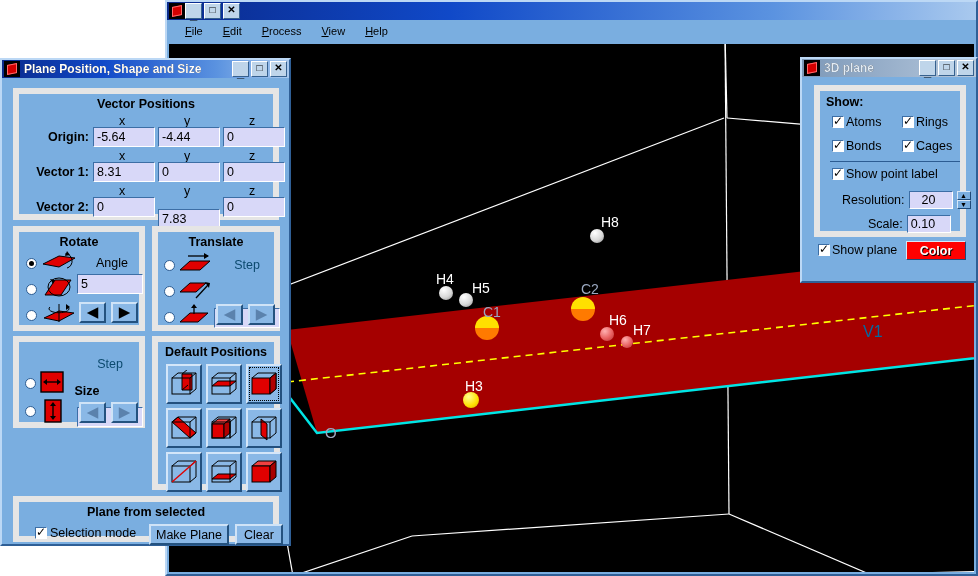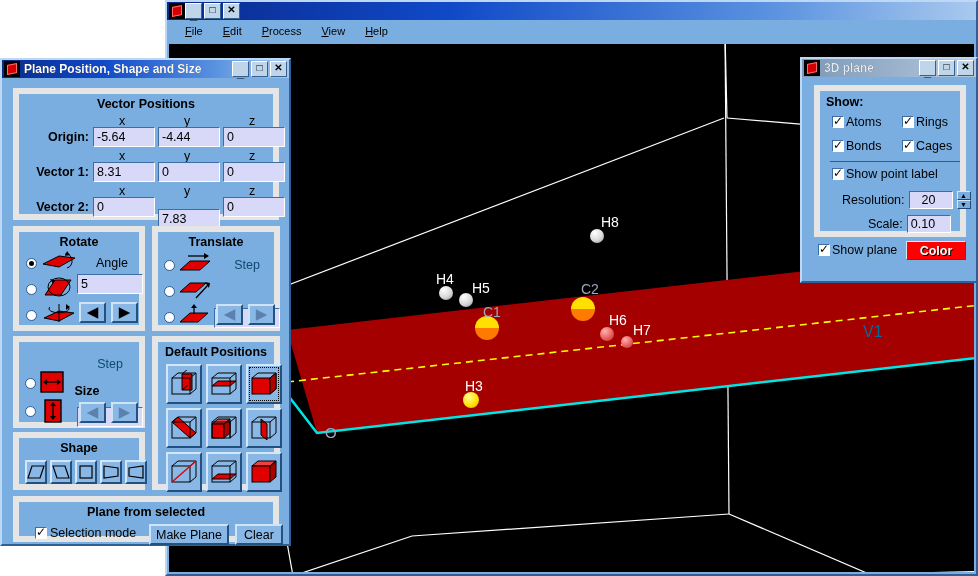--- a/index.html
+++ b/index.html
@@ -370,50 +370,20 @@
     <div class="lbl dim" style="position:absolute;left:58px;top:15px;width:66px;text-align:center;">Step</div>
     <input class="field dim" style="position: absolute; left: 58px; top: 33px; width: 66px; height: 20px;" disabled="" value="0.04">
     <div class="btn sq arrowbtn" style="position:absolute;left:60px;top:60px;">
       <span class="ar dim">◀</span>
     </div>
     <div class="btn sq arrowbtn" style="position:absolute;left:92px;top:60px;">
       <span class="ar dim">▶</span>
     </div>
   </div>
 
-  <div class="group" style="left:11px;top:372px;width:132px;height:58px;">
-    <div class="grp-title" style="position:absolute;left:0;right:0;top:3px;">Shape</div>
-    <div style="position:absolute;left:6px;top:22px;display:flex;gap:3px;">
-      <div class="tile" style="width:22px;height:24px;">
-        <svg width="18" height="16" viewBox="0 0 18 16">
-            <polygon points="1,14 5,2 17,2 13,14" fill="none" stroke="#000" stroke-width="1.2"></polygon>
-          </svg>
-      </div>
-      <div class="tile" style="width:22px;height:24px;">
-        <svg width="18" height="16" viewBox="0 0 18 16">
-            <polygon points="1,2 13,2 17,14 5,14" fill="none" stroke="#000" stroke-width="1.2"></polygon>
-          </svg>
-      </div>
-      <div class="tile" style="width:22px;height:24px;">
-        <svg width="18" height="16" viewBox="0 0 18 16">
-            <rect x="3" y="2" width="12" height="12" fill="none" stroke="#000" stroke-width="1.2"></rect>
-          </svg>
-      </div>
-      <div class="tile" style="width:22px;height:24px;">
-        <svg width="18" height="16" viewBox="0 0 18 16">
-            <path d="M 2,2 L 16,4 L 16,12 L 2,14 Z" fill="none" stroke="#000" stroke-width="1.2"></path>
-          </svg>
-      </div>
-      <div class="tile" style="width:22px;height:24px;">
-        <svg width="18" height="16" viewBox="0 0 18 16">
-            <path d="M 2,4 L 16,2 L 16,14 L 2,12 Z" fill="none" stroke="#000" stroke-width="1.2"></path>
-          </svg>
-      </div>
-    </div>
-  </div>
 
   <div class="group" style="left:150px;top:276px;width:128px;height:154px;">
     <div class="grp-title" style="position:absolute;left:0;right:0;top:3px;">Default Positions</div>
     <div style="position:absolute;left:8px;top:22px;display:grid;grid-template-columns:repeat(3,36px);
                 grid-template-rows:repeat(3,40px);gap:4px;">
 
       <div class="tile">
         <svg width="28" height="28" viewBox="0 0 28 28">
           <polygon points="12,4 22,4 22,20 12,20" fill="#e00000"></polygon>
           <g fill="none" stroke="#000" stroke-width="1">

